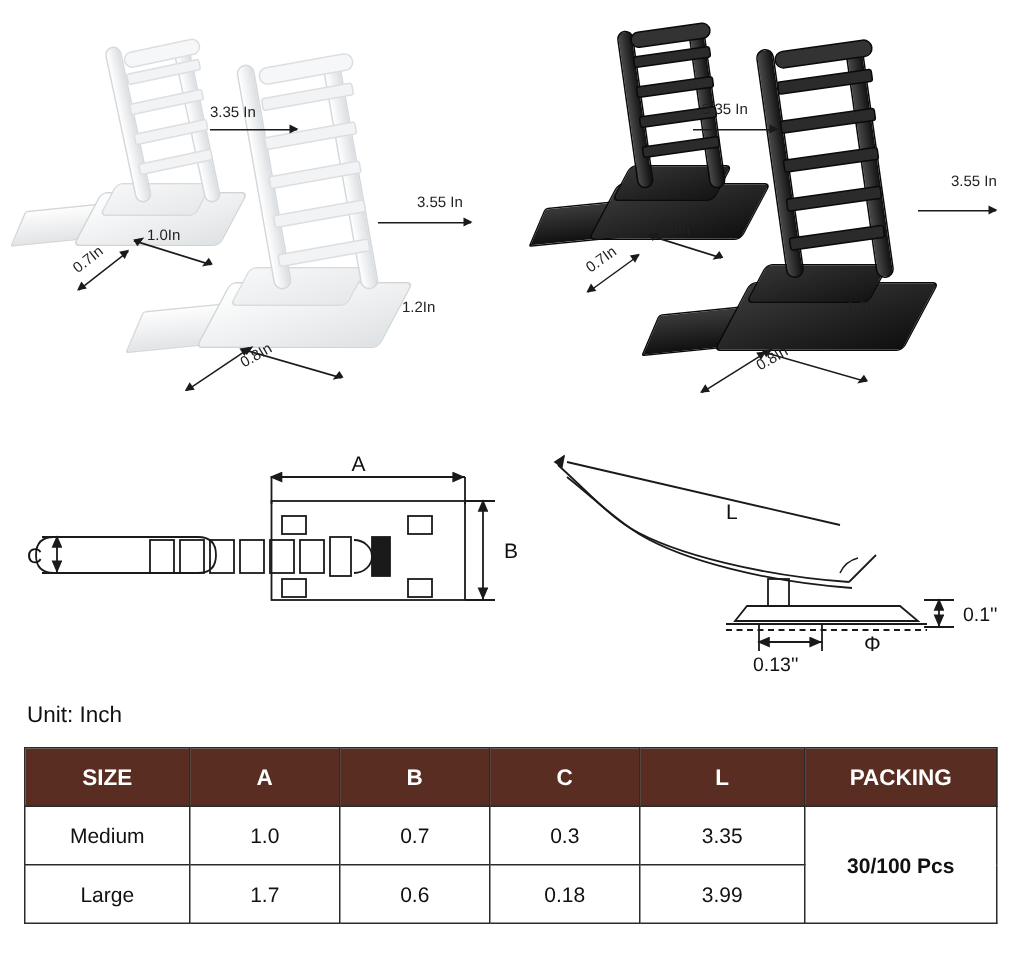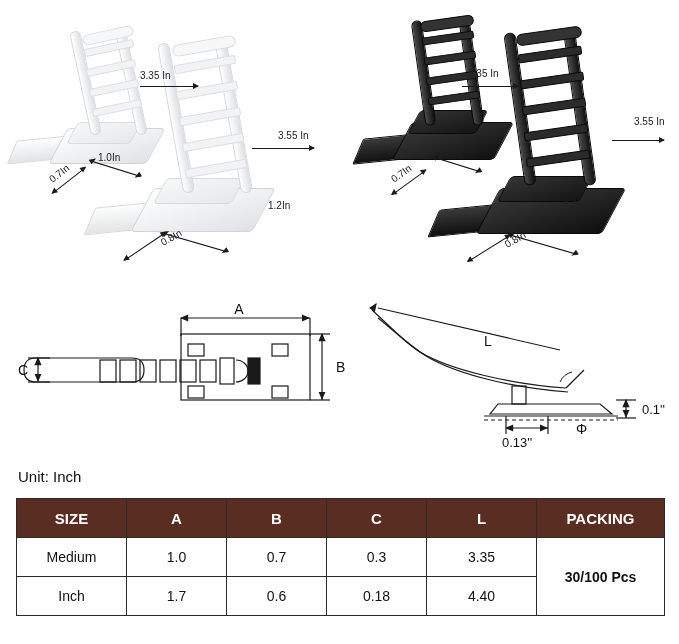--- a/index.html
+++ b/index.html
@@ -247,22 +247,22 @@
     <tbody>
       <tr>
         <td>Medium</td>
         <td>1.0</td>
         <td>0.7</td>
         <td>0.3</td>
         <td>3.35</td>
         <td class="pack-cell" rowspan="2">30/100 Pcs</td>
       </tr>
       <tr>
-        <td>Inch</td>
+        <td>Large</td>
         <td>1.7</td>
         <td>0.6</td>
         <td>0.18</td>
-        <td>4.40</td>
+        <td>3.99</td>
       </tr>
     </tbody>
   </table>
 
 </div>
 
 </body></html>

